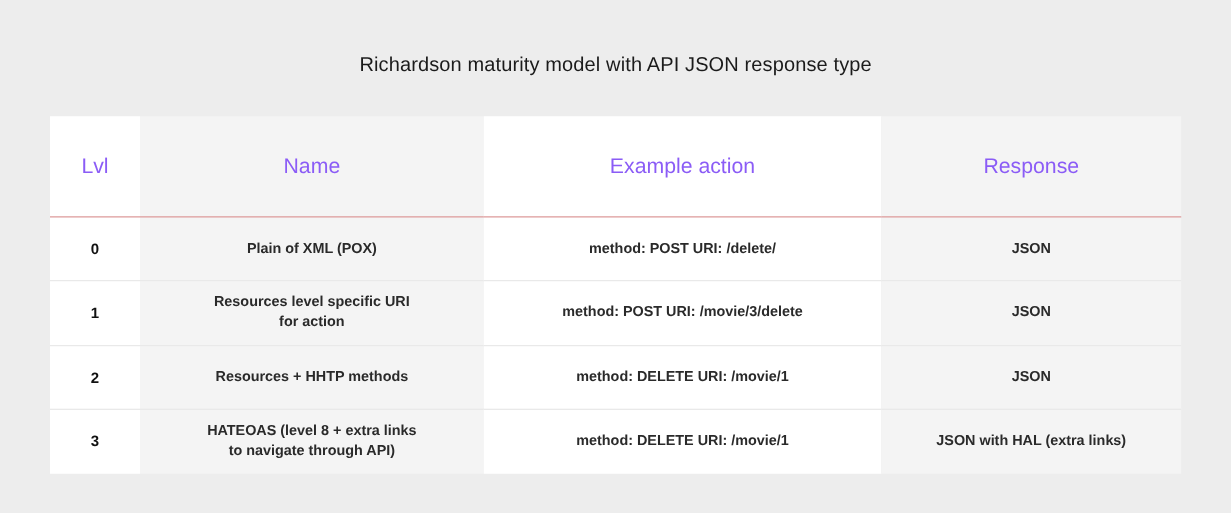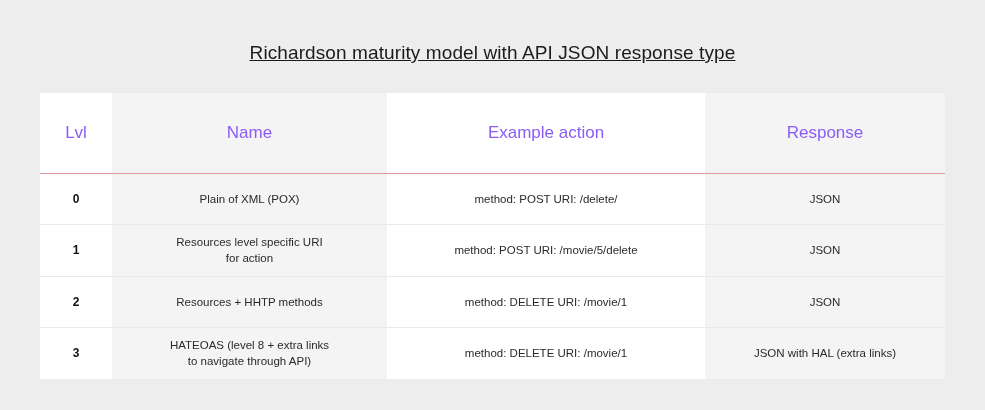--- a/index.html
+++ b/index.html
@@ -15,26 +15,25 @@
     position: relative;
     -webkit-font-smoothing: antialiased;
   }
 
   #page-title {
     position: absolute;
     left: 0;
     top: 41px;
     width: 985px;
     text-align: center;
-    font-size: 19px;
+    font-size: 16px;
     font-weight: 500;
     color: #1b1b1b;
     letter-spacing: 0.1px;
     line-height: 24px;
-    text-decoration: underline;
   }
 
   #maturity-table {
     position: absolute;
     left: 40px;
     top: 93px;
     width: 905px;
     border-collapse: collapse;
     table-layout: fixed;
   }
@@ -61,21 +60,21 @@
 
   #maturity-table thead tr {
     border-bottom: 1.4px solid #dd9a9a;
   }
 
   
   #maturity-table tbody td {
     height: 51px;
     padding: 4px 10px;
     font-size: 11.5px;
-    font-weight: 400;
+    font-weight: 700;
     color: #2a2a2a;
     text-align: center;
     vertical-align: middle;
     background: #ffffff;
     border-bottom: 1px solid #e9e9e9;
     box-sizing: border-box;
     line-height: 16px;
   }
   #maturity-table tbody td.shaded { background: #f4f4f4; }
   #maturity-table tbody tr:last-child td { border-bottom: none; }
@@ -120,21 +119,21 @@
       <td>method: POST URI: /delete/</td>
       <td class="shaded">JSON</td>
     </tr>
 
     <tr class="tall">
       <td class="lvl">1</td>
       <td class="shaded">
         <span class="cell-line">Resources level specific URI</span>
         <span class="cell-line">for action</span>
       </td>
-      <td>method: POST URI: /movie/5/delete</td>
+      <td>method: POST URI: /movie/3/delete</td>
       <td class="shaded">JSON</td>
     </tr>
 
     <tr>
       <td class="lvl">2</td>
       <td class="shaded">
         <span class="cell-line">Resources + HHTP methods</span>
       </td>
       <td>method: DELETE URI: /movie/1</td>
       <td class="shaded">JSON</td>

